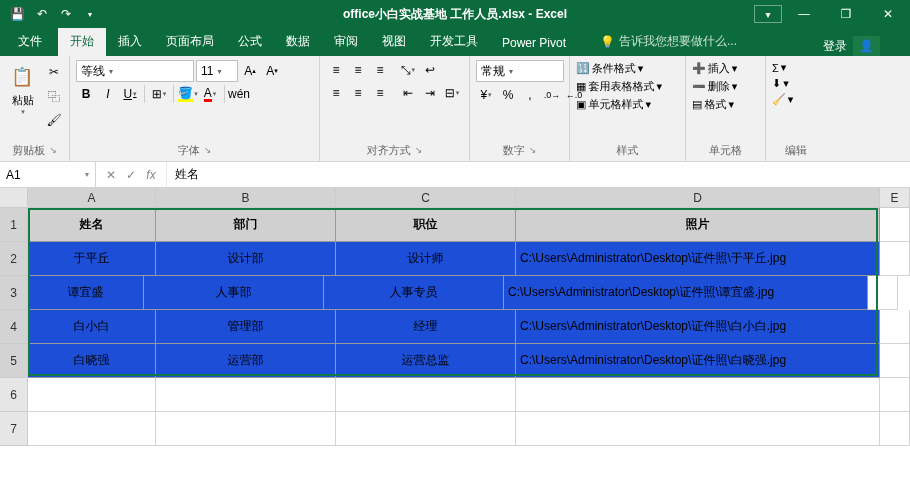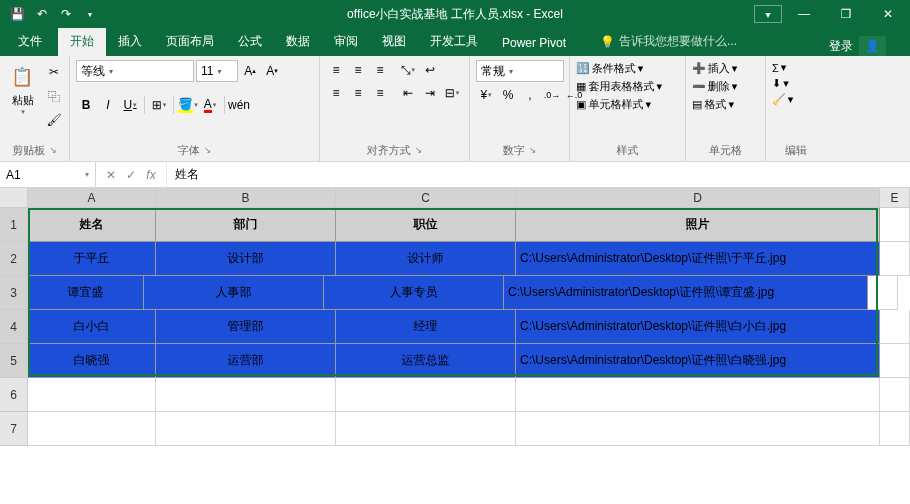--- a/index.html
+++ b/index.html
@@ -2,32 +2,32 @@
 <html><head>
 <meta charset="utf-8">
 <style>
   * { box-sizing: border-box; margin: 0; padding: 0; }
   body { font-family: "Microsoft YaHei", "Segoe UI", sans-serif; font-size: 12px; background: #fff; overflow: hidden; width: 910px; height: 504px; }
   
   
   .titlebar { height: 28px; background: #0c6b3d; display: flex; align-items: center; color: #fff; position: relative; }
   .titlebar .qat { display: flex; gap: 8px; padding-left: 10px; align-items: center; }
   .titlebar .qat span { width: 16px; height: 16px; display: inline-flex; align-items: center; justify-content: center; font-size: 12px; cursor: pointer; }
-  .titlebar .title { position: absolute; left: 50%; transform: translateX(-50%); font-size: 12px; }
+  .titlebar .title { position: absolute; left: 50%; transform: translateX(-50%); font-size: 12px; font-weight: bold; }
   .titlebar .win-controls { margin-left: auto; display: flex; gap: 2px; padding-right: 2px; }
   .titlebar .win-controls span { width: 40px; height: 28px; display: inline-flex; align-items: center; justify-content: center; cursor: pointer; }
   .titlebar .win-controls .rib-toggle { width: 28px; }
   
   
   .tabs-row { height: 28px; background: #0c6b3d; display: flex; align-items: flex-end; padding-left: 6px; color: #fff; }
   .tabs-row .tab { padding: 6px 12px 6px; cursor: pointer; font-size: 12px; }
   .tabs-row .tab.active { background: #f1f1f1; color: #0c6b3d; }
   .tabs-row .tab.file { background: transparent; color: #fff; margin-right: 4px; }
   .tabs-row .tell-me { margin-left: 10px; color: #c6e0cf; display: flex; align-items: center; gap: 4px; padding: 6px 12px; }
-  .tabs-row .right { margin-left: auto; padding-right: 24px; display: flex; align-items: center; gap: 6px; color: #fff; }
+  .tabs-row .right { margin-left: auto; padding-right: 30px; display: flex; align-items: center; gap: 6px; color: #fff; }
   
   
   .ribbon { height: 106px; background: #f1f1f1; border-bottom: 1px solid #d4d4d4; display: flex; }
   .group { border-right: 1px solid #d4d4d4; padding: 4px 6px 2px; display: flex; flex-direction: column; }
   .group .group-body { flex: 1; display: flex; align-items: flex-start; gap: 4px; }
   .group .group-label { height: 18px; text-align: center; font-size: 11px; color: #666; display: flex; align-items: center; justify-content: center; gap: 4px; }
   .group .launcher { font-size: 9px; color: #888; cursor: pointer; }
   .btn-big { width: 36px; display: flex; flex-direction: column; align-items: center; gap: 2px; cursor: pointer; padding: 2px; }
   .btn-big .icon { width: 30px; height: 30px; display: flex; align-items: center; justify-content: center; font-size: 18px; }
   .btn-big .lbl { font-size: 11px; text-align: center; line-height: 1.1; }
@@ -126,21 +126,21 @@
           </span>
       </div>
     </div>
     <div class="group-label">
         <span>剪贴板</span>
         <span class="launcher">↘</span>
       </div>
   </div>
 
   <div class="group" style="width:250px">
-    <div class="group-body col" style="gap:13px">
+    <div class="group-body col" style="gap:2px">
       <div class="row">
         <div class="combo" style="width:118px">
             <span>等线</span>
             <span class="arrow">▾</span>
           </div>
         <div class="combo" style="width:42px">
             <span>11</span>
             <span class="arrow">▾</span>
           </div>
         <span class="rb-btn">A<sup style="font-size:7px">▴</sup></span>

